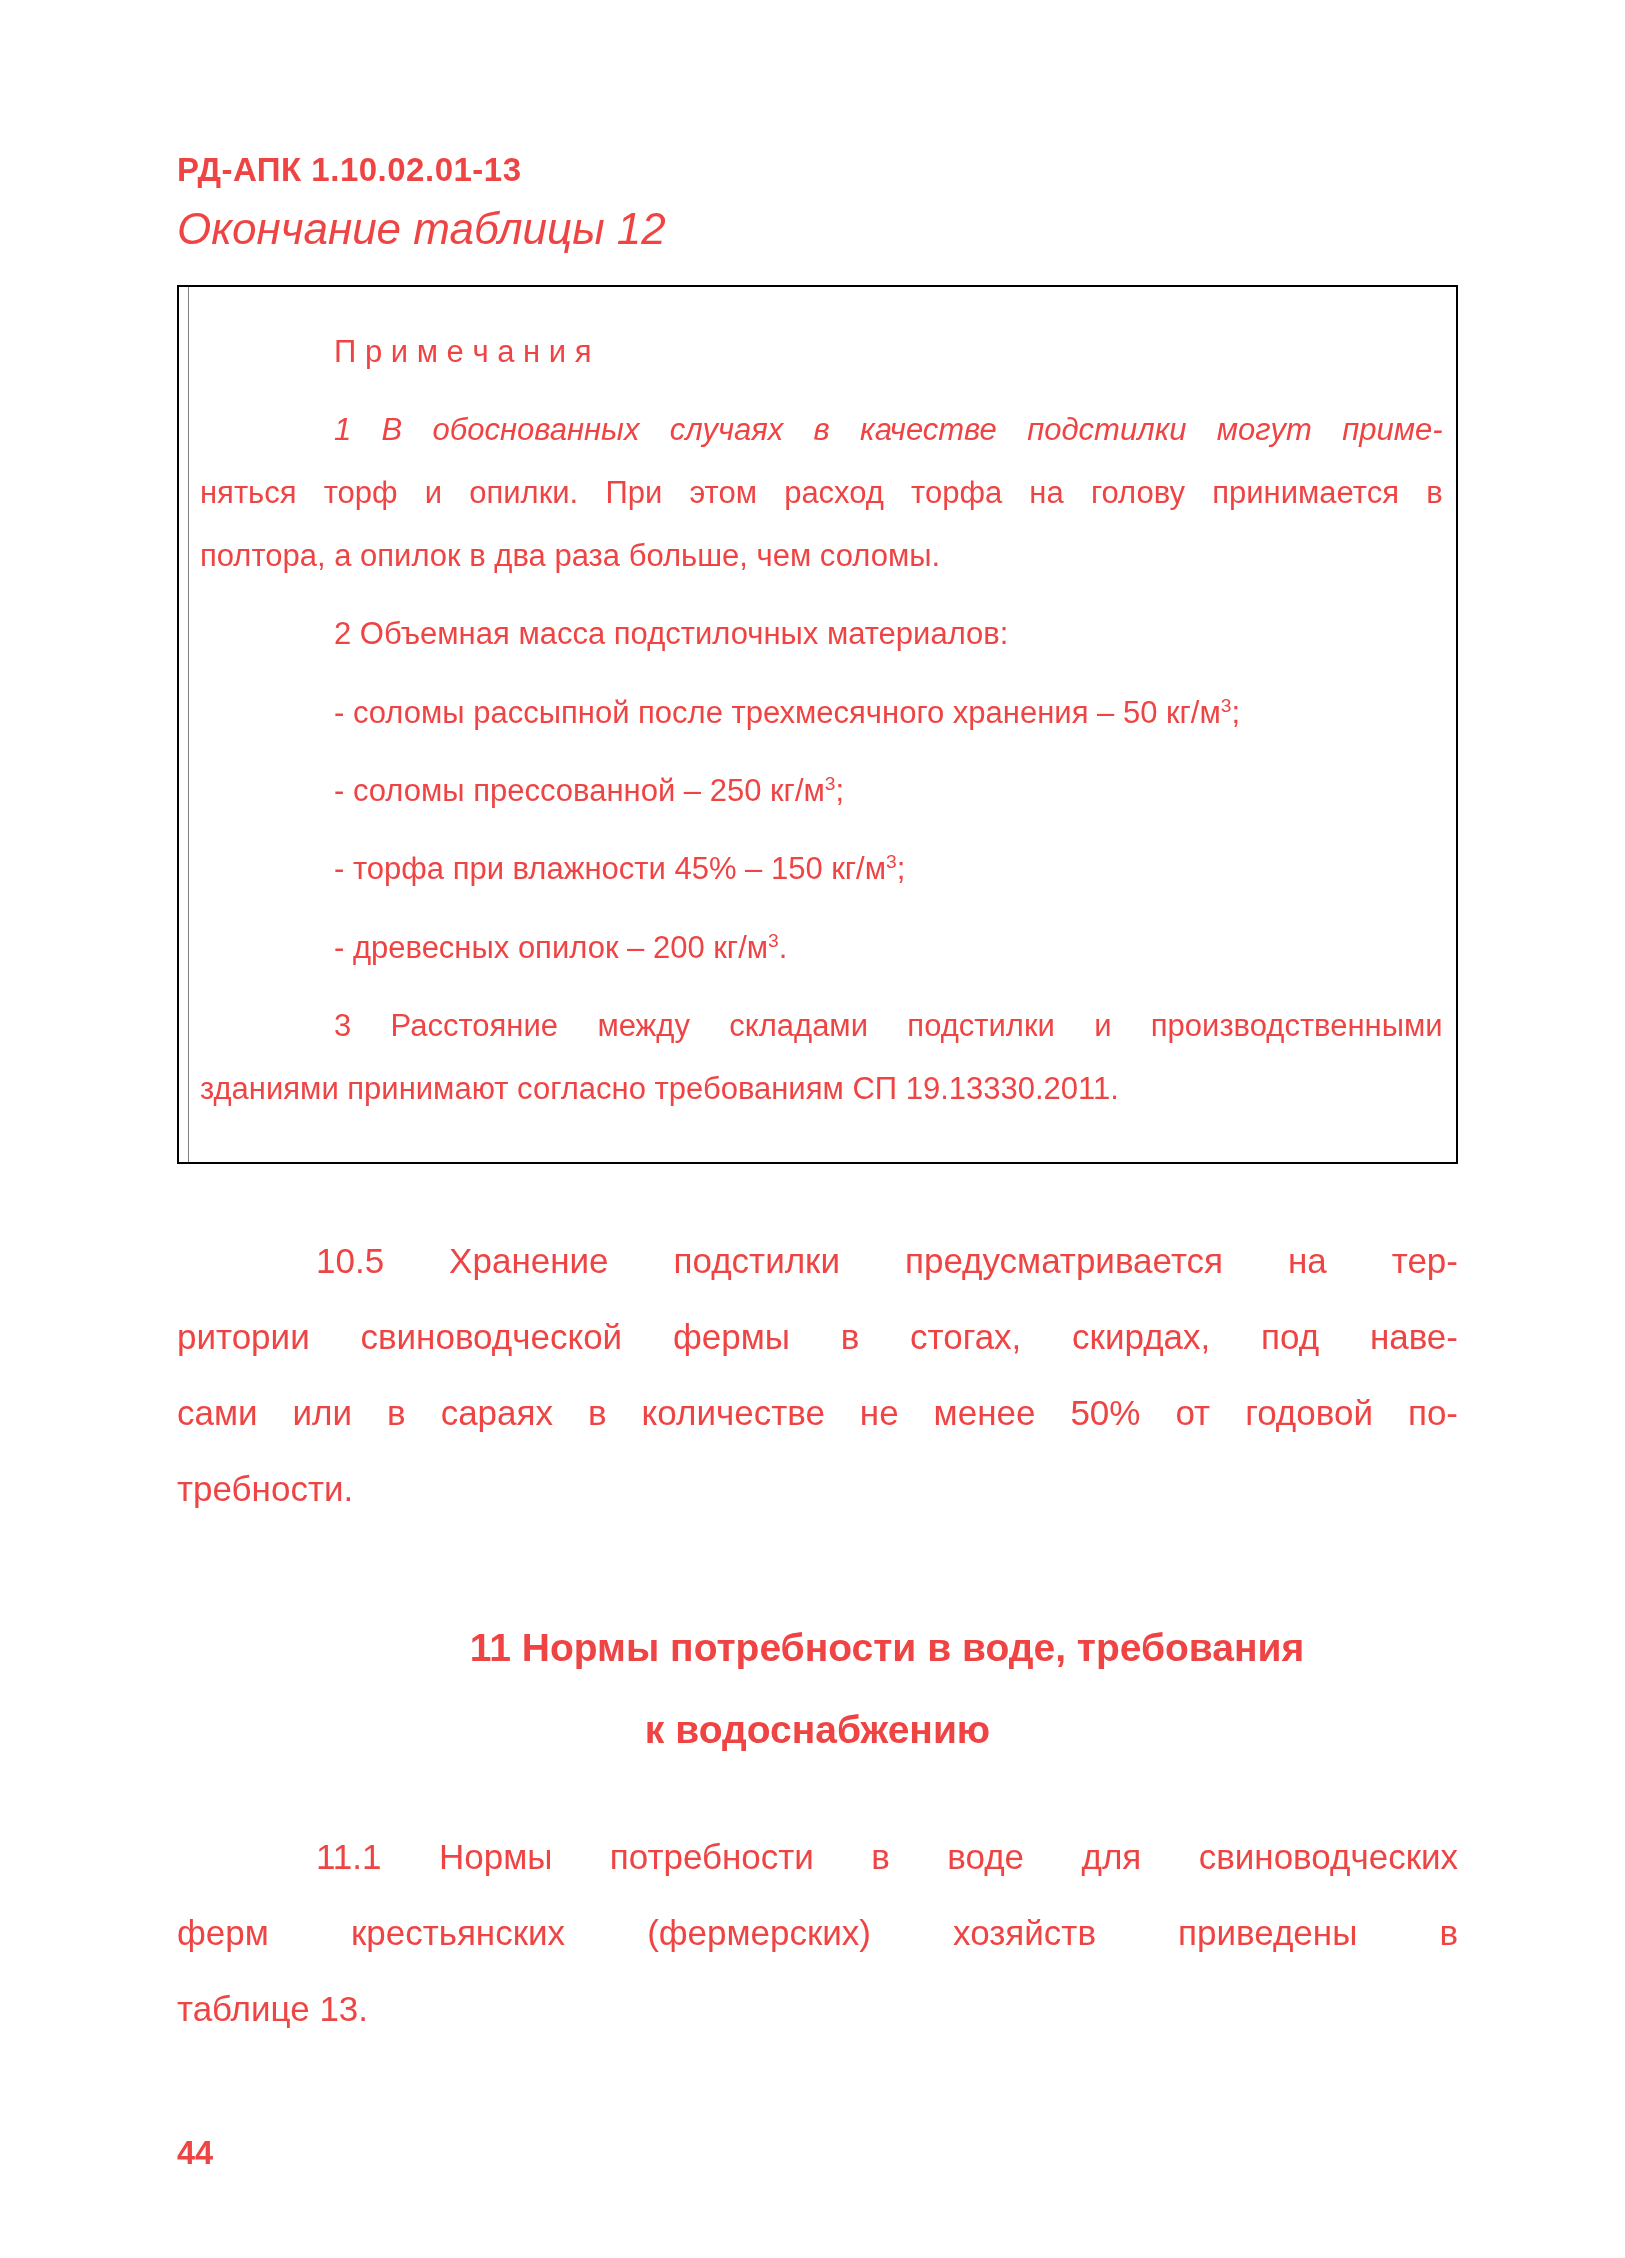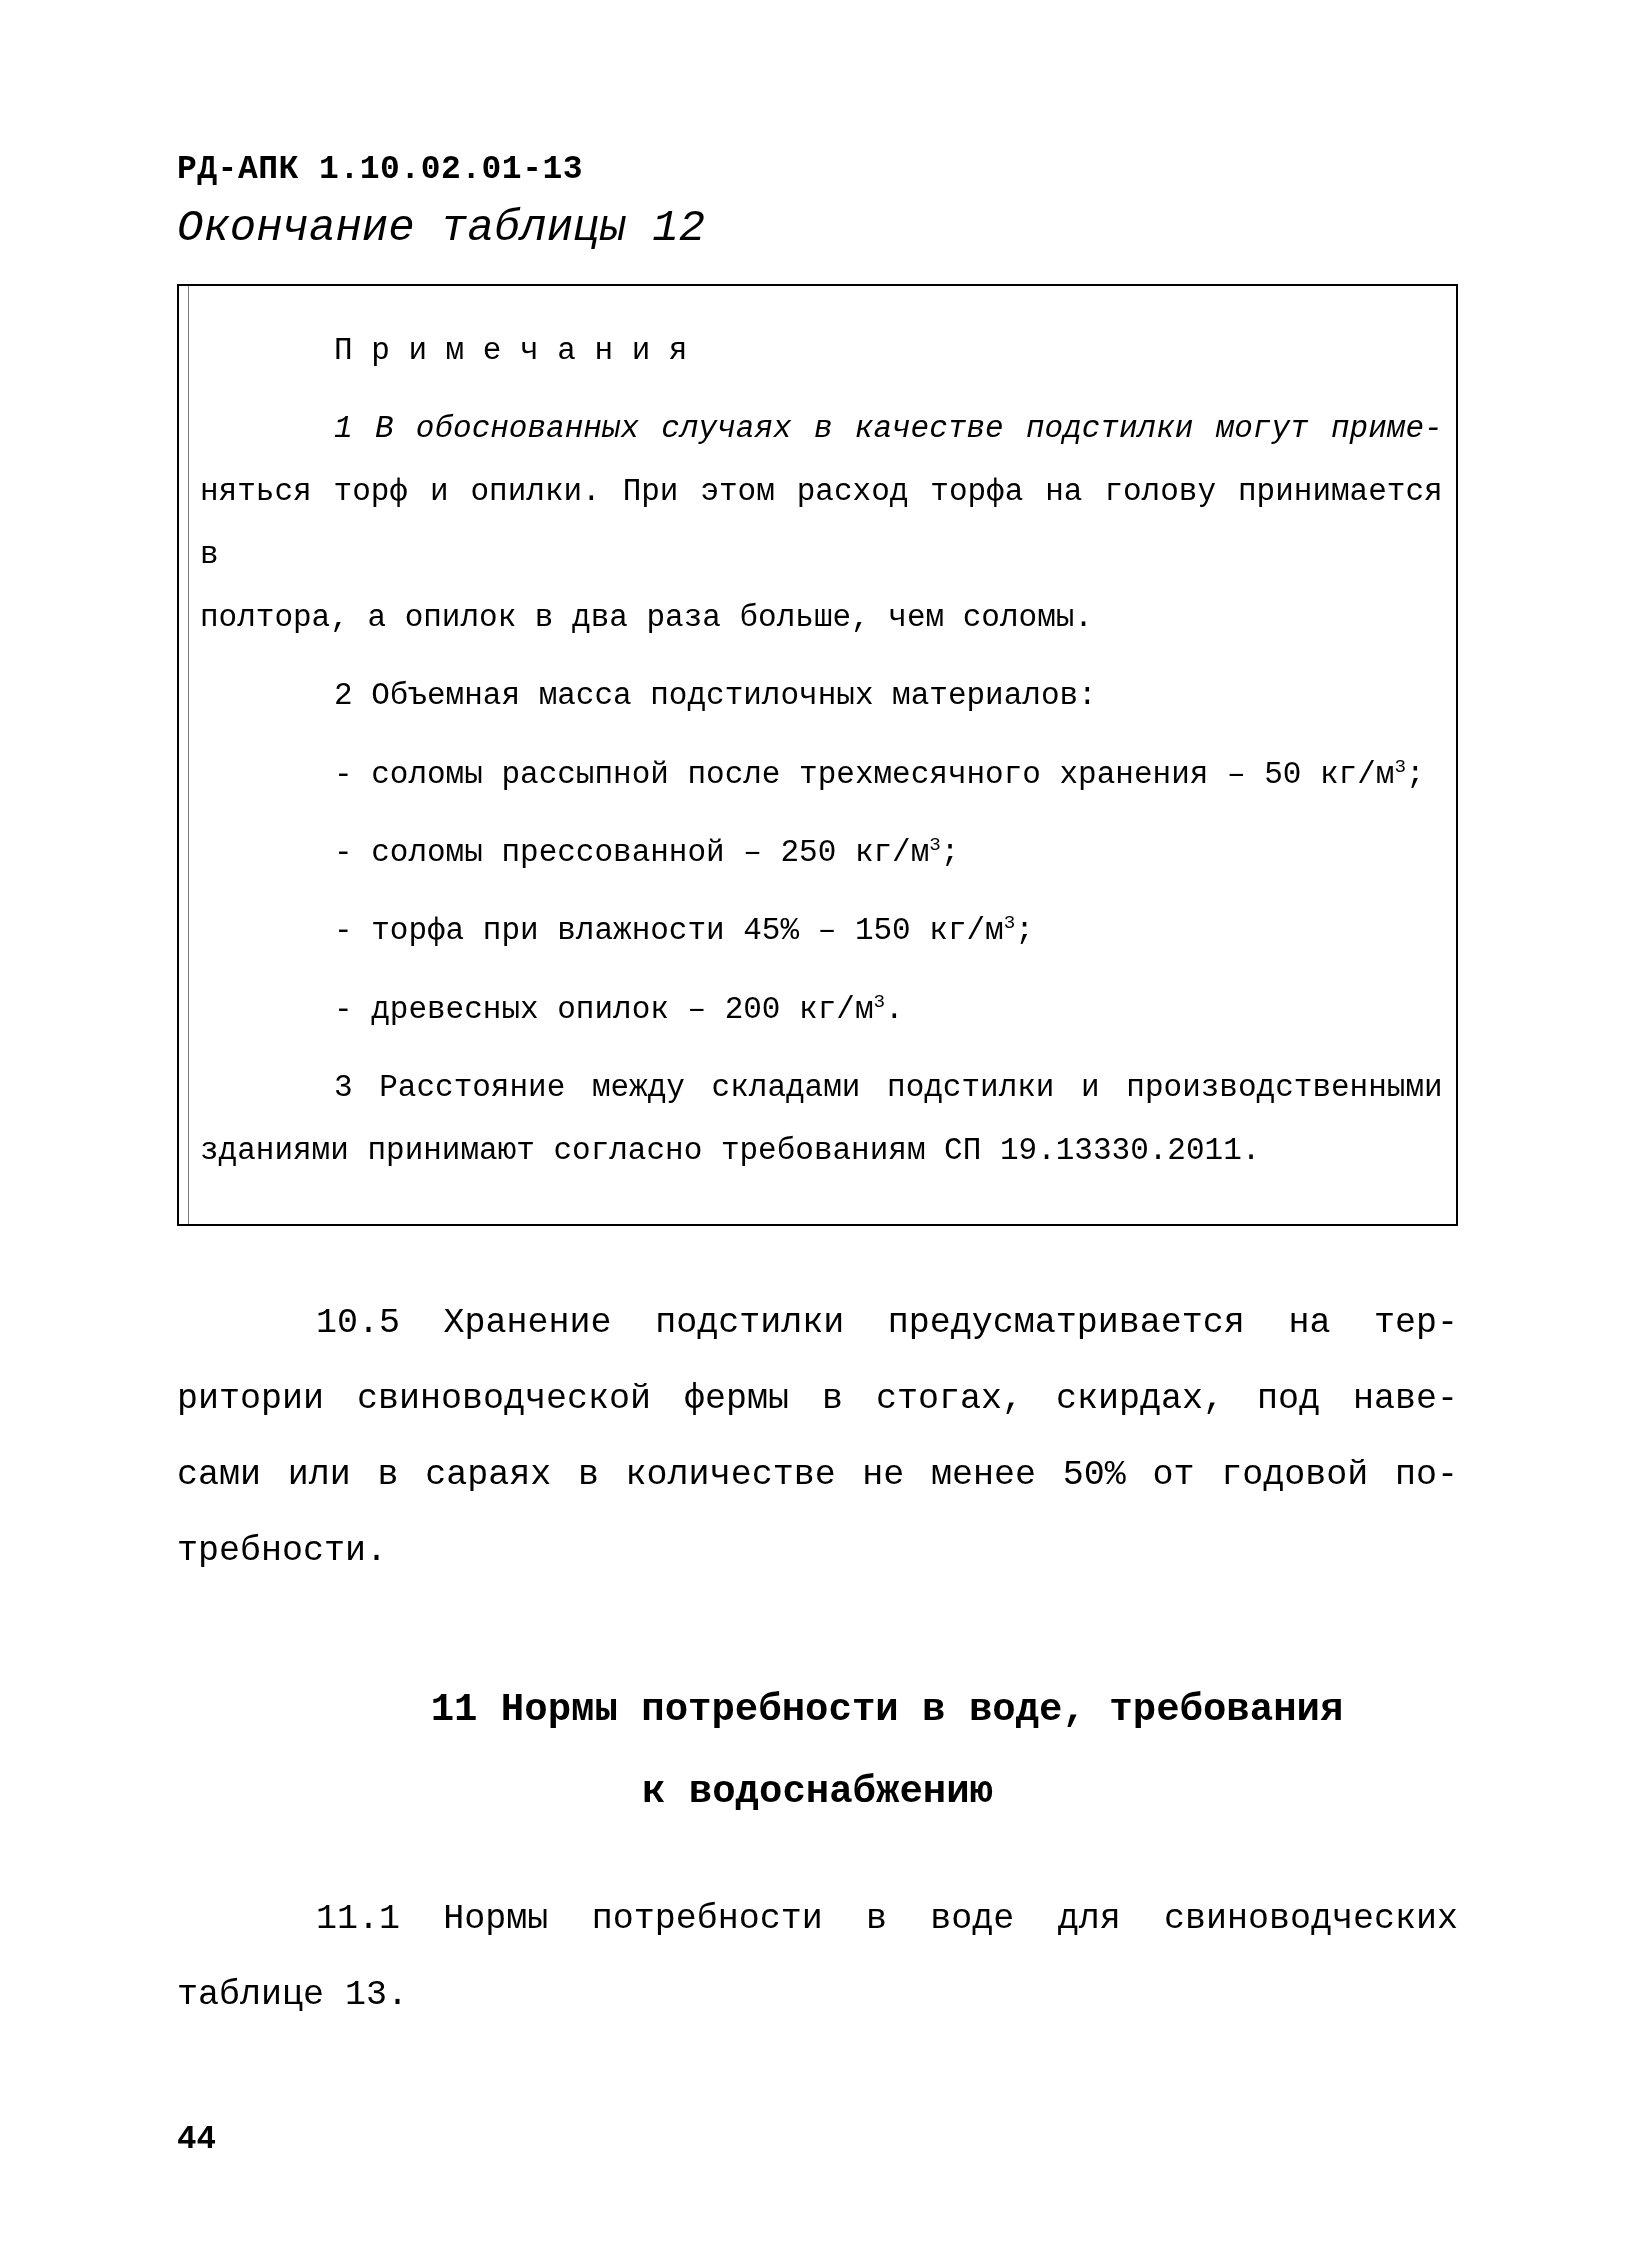--- a/index.html
+++ b/index.html
@@ -1,22 +1,22 @@
 <!DOCTYPE html>
 <html><head>
 <meta charset="utf-8">
 <style>
   * { margin: 0; padding: 0; box-sizing: border-box; }
   html, body { background: #ffffff; }
   .page {
     width: 1626px;
     height: 2259px;
     background: #ffffff;
-    color: #000000;
-    font-family: Liberation Mono, monospace;
+    color: #ef4444;
+    font-family: Liberation Sans, sans-serif;
     padding: 151px 168px 0 177px;
     position: relative;
     overflow: hidden;
   }
   .doc-header {
     font-weight: bold;
     font-size: 33px;
     letter-spacing: 0.5px;
     margin-bottom: 15.3px;
   }
@@ -92,19 +92,20 @@
     <div class="bline">требности.</div>
   </div>
 
   <div class="section-heading">
     <div class="hline bindent">11 Нормы потребности в воде, требования</div>
     <div class="hline">к водоснабжению</div>
   </div>
 
   <div>
     <div class="bline bindent fill">11.1 Нормы потребности в воде для свиноводческих</div>
+    <div class="bline fill">ферм крестьянских (фермерских) хозяйств приведены в</div>
     <div class="bline">таблице 13.</div>
   </div>
 
   <div class="page-number">44</div>
 
 </div>
 
 
 </body></html>

